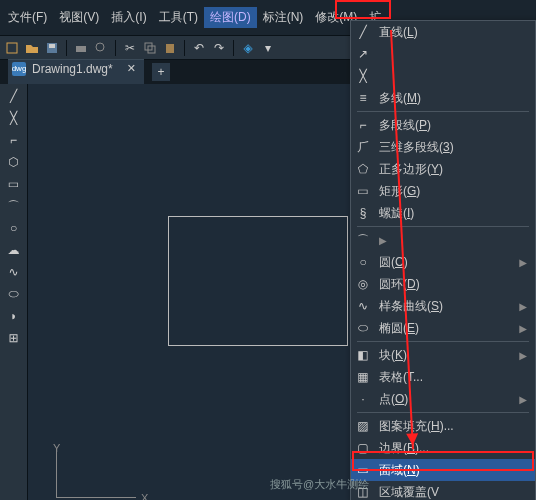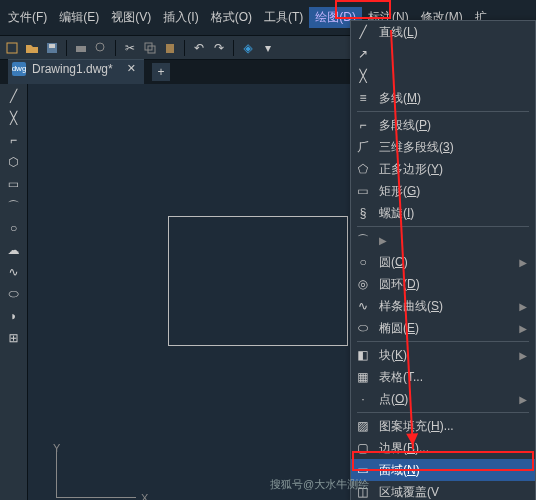--- a/index.html
+++ b/index.html
@@ -38,24 +38,22 @@
 .arrow{position:absolute;left:390px;top:30px;width:2px;height:420px;background:#ff2020;transform:rotate(-3deg);transform-origin:top}
 .arrow::after{content:"";position:absolute;bottom:-2px;left:-5px;border:6px solid transparent;border-top:12px solid #ff2020}
 .watermark{position:absolute;left:270px;bottom:8px;color:#9aa;font-size:11px;opacity:.85}
 u{text-decoration:underline}
 </style>
 </head>
 <body>
 
 <div class="menubar">
     <span>文件(F)</span>
-    <span>编辑(E)</span>
     <span>视图(V)</span>
     <span>插入(I)</span>
-    <span>格式(O)</span>
     <span>工具(T)</span>
     <span class="active">绘图(D)</span>
     <span>标注(N)</span>
     <span>修改(M)</span>
     <span>扩</span>
   </div>
 
 <div class="toolbar">
   <span class="ico">
       <svg width="14" height="14">

